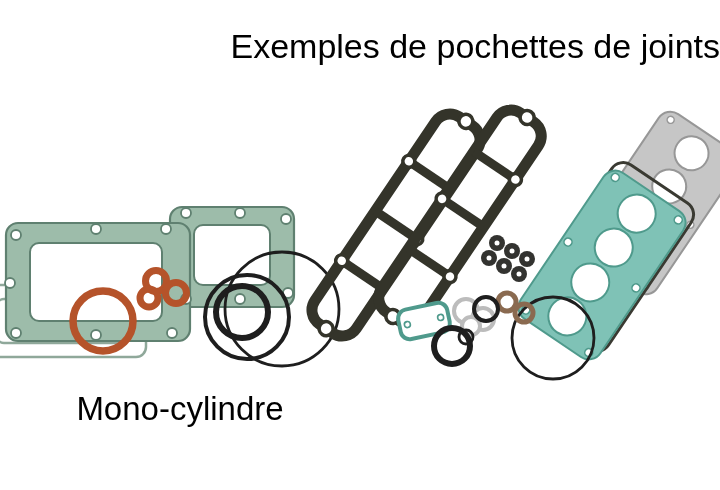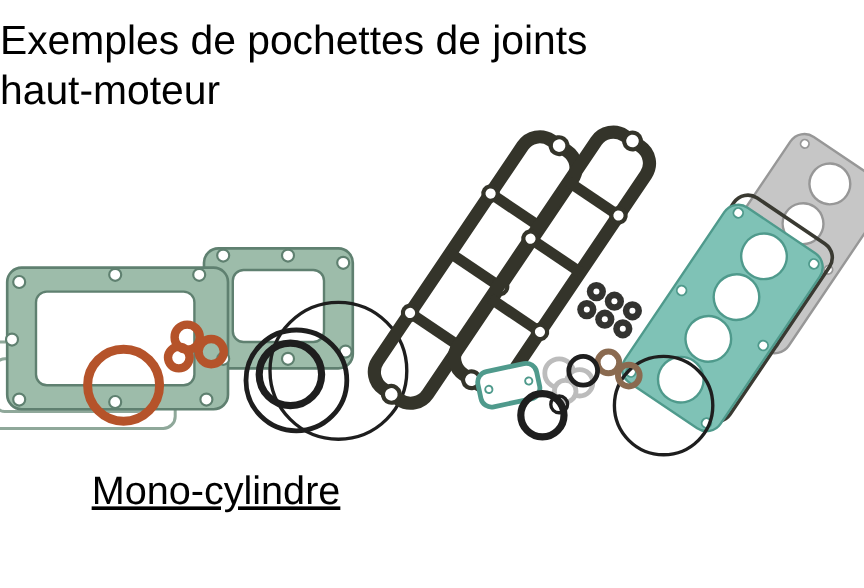--- a/index.html
+++ b/index.html
@@ -8,44 +8,43 @@
     position: relative;
     width: 720px;
     height: 490px;
     background: var(--background, #ffffff);
     overflow: hidden;
     font-family: "Liberation Sans", sans-serif;
     color: var(--text, #000000);
   }
   .title {
     position: absolute;
-    top: 13px;
+    top: 25px;
     left: 0;
     width: 100%;
-    text-align: left;
+    text-align: right;
     font-size: 34px;
     font-weight: 400;
     line-height: 1.24;
     color: var(--text, #000000);
   }
   .title-line { display: block; }
   .figure-area {
     position: absolute;
     top: 95px;
     left: 0;
     width: 720px;
     height: 300px;
   }
   .caption {
     position: absolute;
     font-size: 33px;
     font-weight: 400;
     text-align: center;
     color: var(--text, #000000);
-    text-decoration: underline;
   }
   .caption-mono  { left: 20px;  top: 390px; width: 320px; }
   .caption-multi { left: 380px; top: 392px; width: 320px; }
 
   
   .g-green  { fill: var(--gasket-green, #9dbcaa); stroke: var(--gasket-green-outline, #5f8070); stroke-width: 2.2; }
   .g-cut    { fill: #ffffff; stroke: var(--gasket-green-outline, #5f8070); stroke-width: 2; }
   .g-hole   { fill: #ffffff; stroke: var(--gasket-green-outline, #5f8070); stroke-width: 1.8; }
   .gasket-echo { fill: #ffffff; stroke: #8fa89a; stroke-width: 2.5; }
   .washer-orange { fill: none; stroke: var(--copper-washer-orange, #b5532a); stroke-width: 7; }
@@ -69,21 +68,20 @@
   .washer-light { fill: #ffffff; stroke: #bcbcbc; stroke-width: 4; }
   .teal-frame { fill: #ffffff; stroke: var(--gasket-teal-outline, #4f9a8c); stroke-width: 4; }
 </style>
 </head>
 <body>
 
 <div class="page">
 
   <h1 class="title">
     <span class="title-line">Exemples de pochettes de joints</span>
-    <span class="title-line">haut-moteur</span>
   </h1>
 
   <div class="figure-area">
     <svg width="720" height="300" viewBox="0 0 720 300">
 
       <g>
 
         <g>
           <rect class="gasket-echo" x="-22" y="190" width="168" height="72" rx="10"></rect>
           <rect class="gasket-echo" x="-4" y="204" width="126" height="44" rx="8"></rect>

